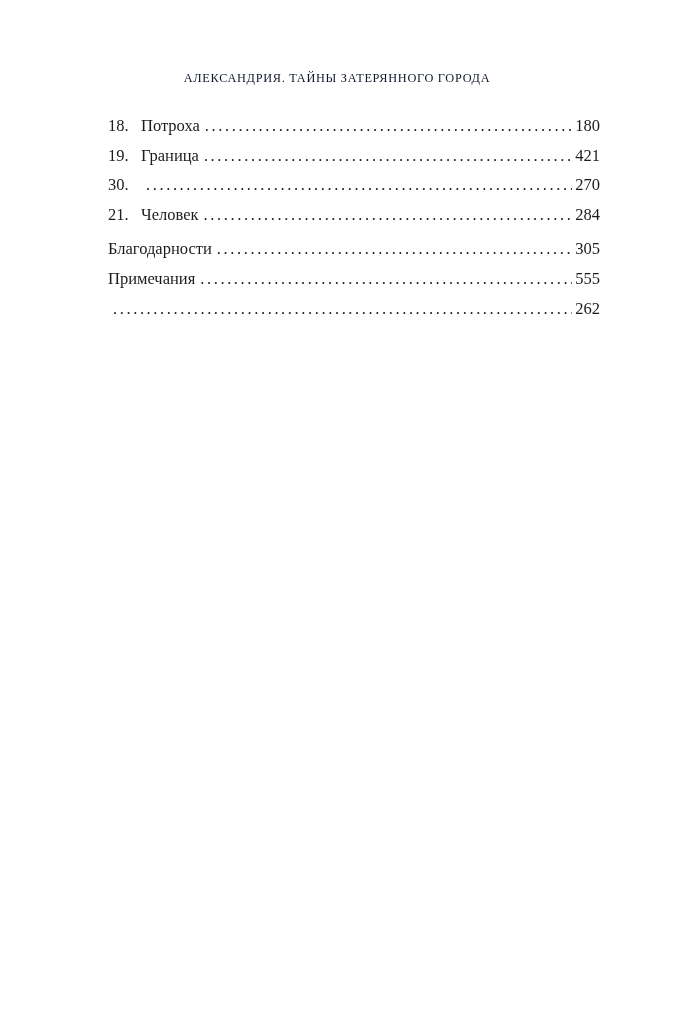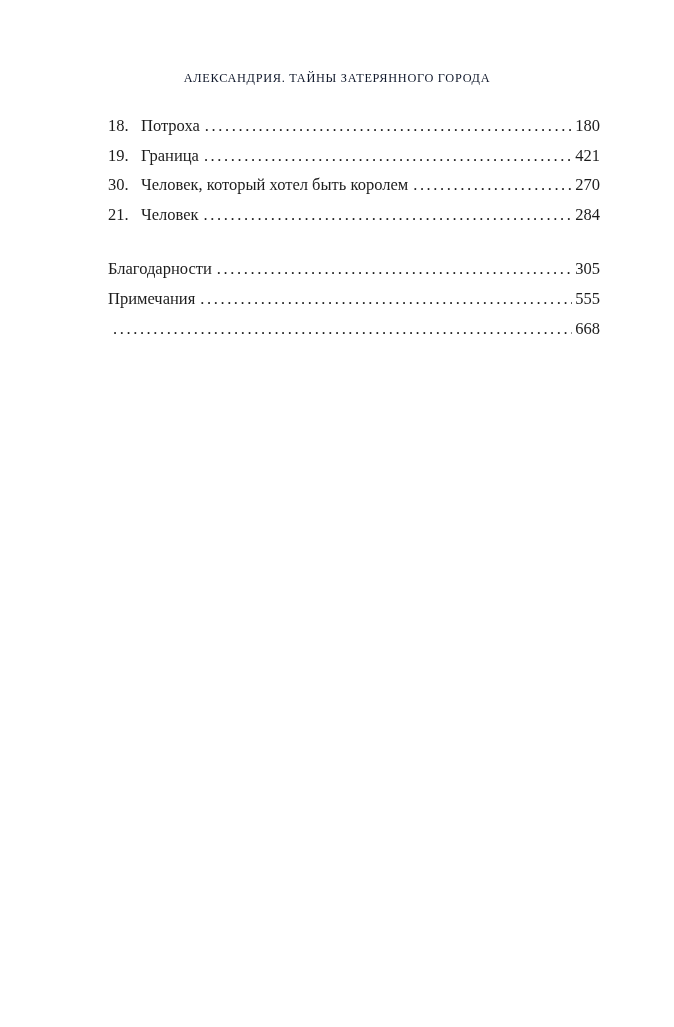--- a/index.html
+++ b/index.html
@@ -49,21 +49,21 @@
     overflow: hidden;
     white-space: nowrap;
     letter-spacing: 2.6px;
     margin: 0 3px 0 5px;
     color: #1c1c1c;
   }
   .page-num {
     flex: none;
   }
   .back-matter {
-    margin-top: 25px;
+    margin-top: 5px;
   }
   .back-matter .toc-row {
     height: 30px;
     line-height: 30px;
   }
 </style>
 </head>
 <body>
 
 <div class="page">
@@ -83,21 +83,20 @@
 
         <div class="toc-row">
           <span class="chapter-num">19.</span>
           <span class="entry-title">Граница</span>
           <span class="dot-leader">........................................................................................................................................................................................................</span>
           <span class="page-num">421</span>
         </div>
 
         <div class="toc-row">
           <span class="chapter-num">30.</span>
-          <span class="entry-title">Человек, который хотел быть королем</span>
           <span class="dot-leader">........................................................................................................................................................................................................</span>
           <span class="page-num">270</span>
         </div>
 
         <div class="toc-row">
           <span class="chapter-num">21.</span>
           <span class="entry-title">Человек</span>
           <span class="dot-leader">........................................................................................................................................................................................................</span>
           <span class="page-num">284</span>
         </div>
@@ -112,19 +111,19 @@
         </div>
 
         <div class="toc-row">
           <span class="entry-title">Примечания</span>
           <span class="dot-leader">........................................................................................................................................................................................................</span>
           <span class="page-num">555</span>
         </div>
 
         <div class="toc-row">
           <span class="dot-leader">........................................................................................................................................................................................................</span>
-          <span class="page-num">668</span>
+          <span class="page-num">262</span>
         </div>
       </div>
 
   </div>
 
 </div>
 
 </body></html>

